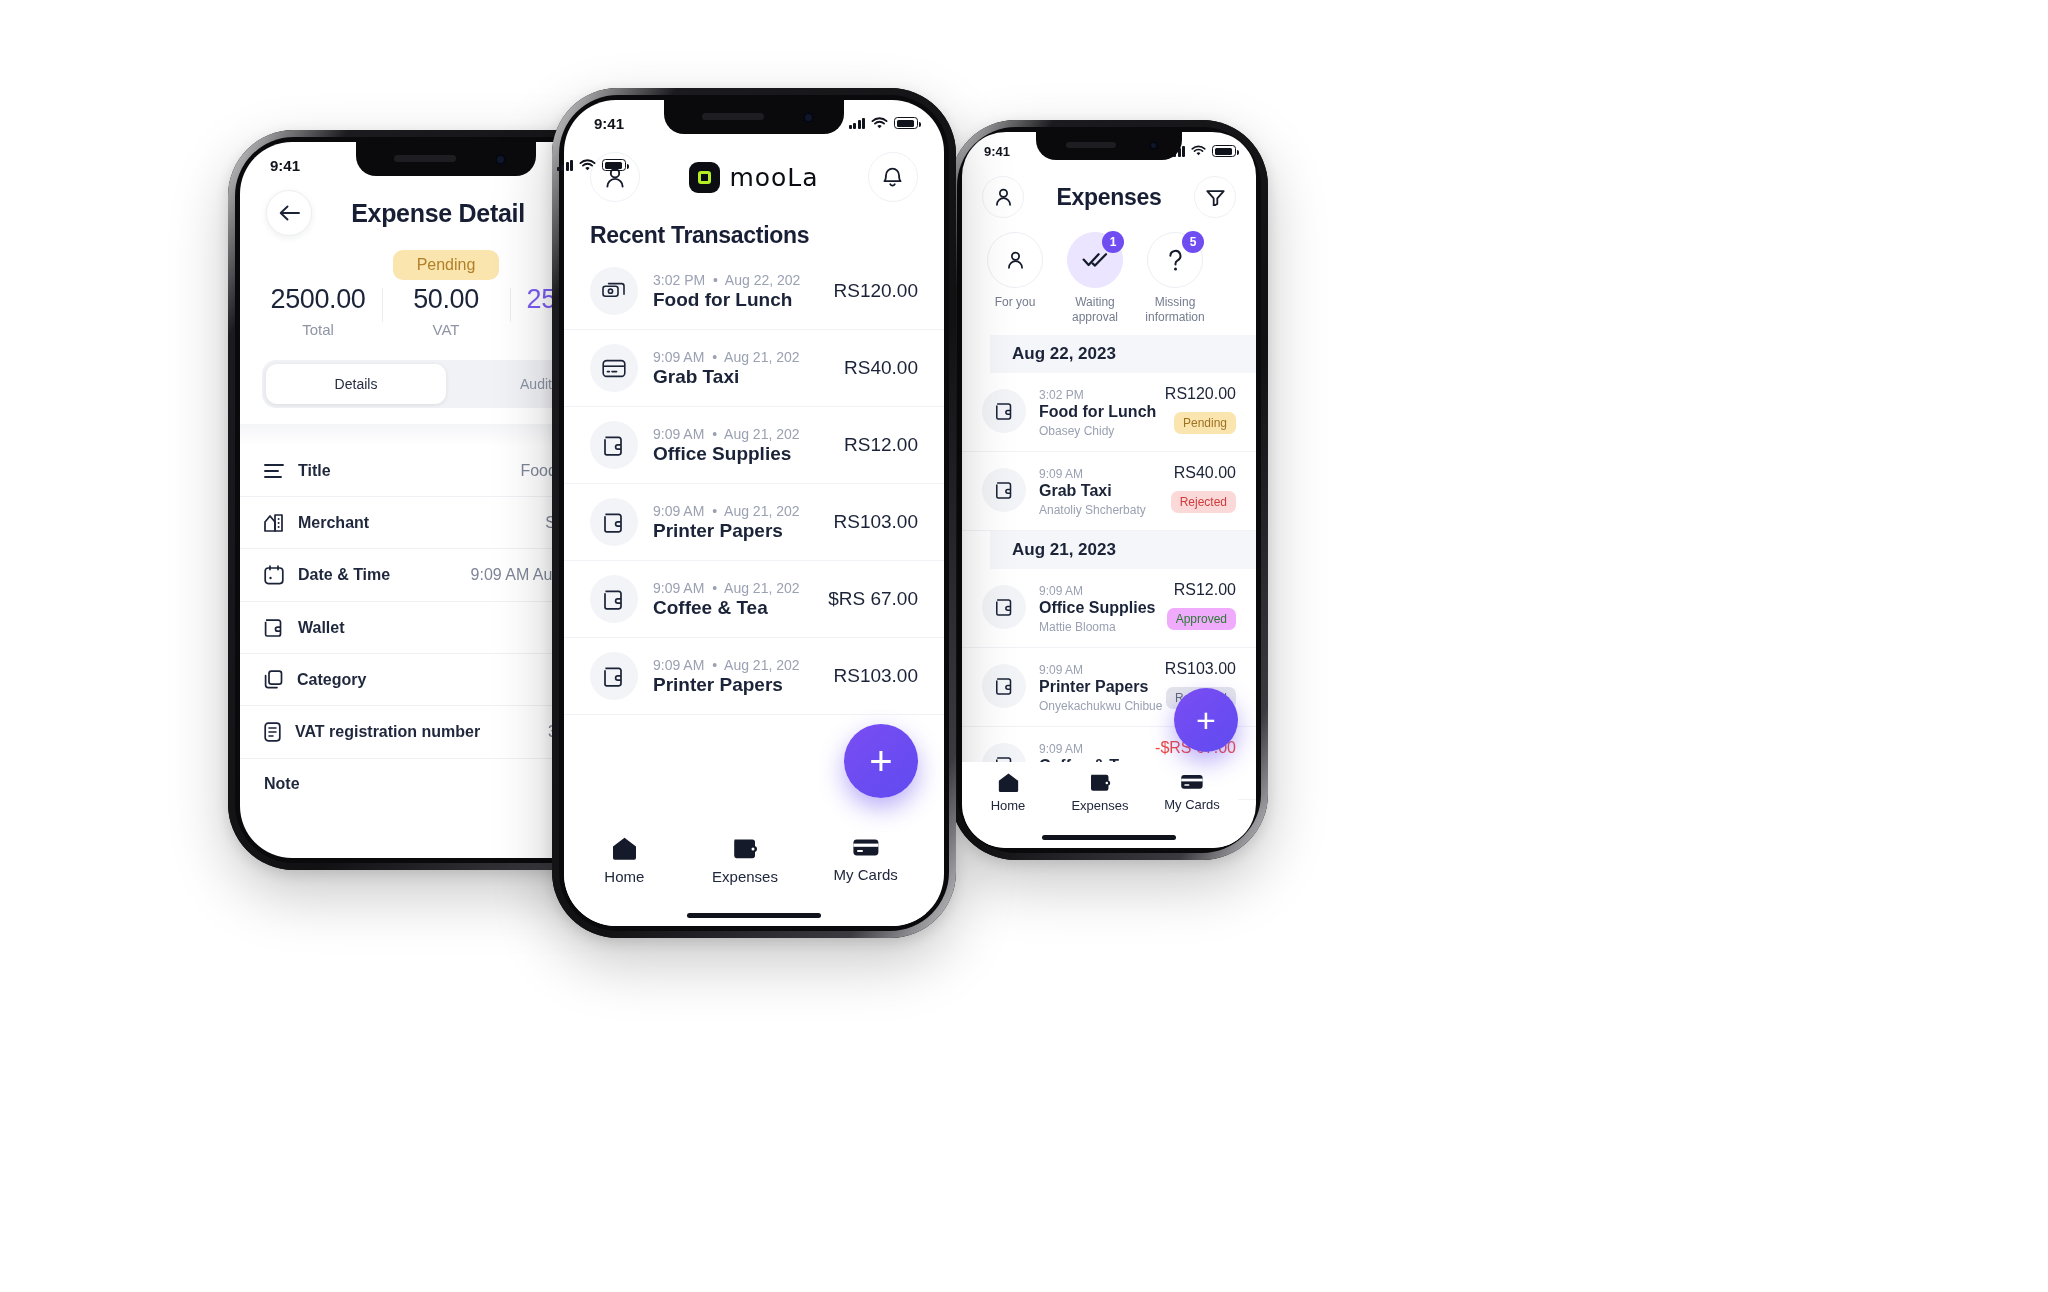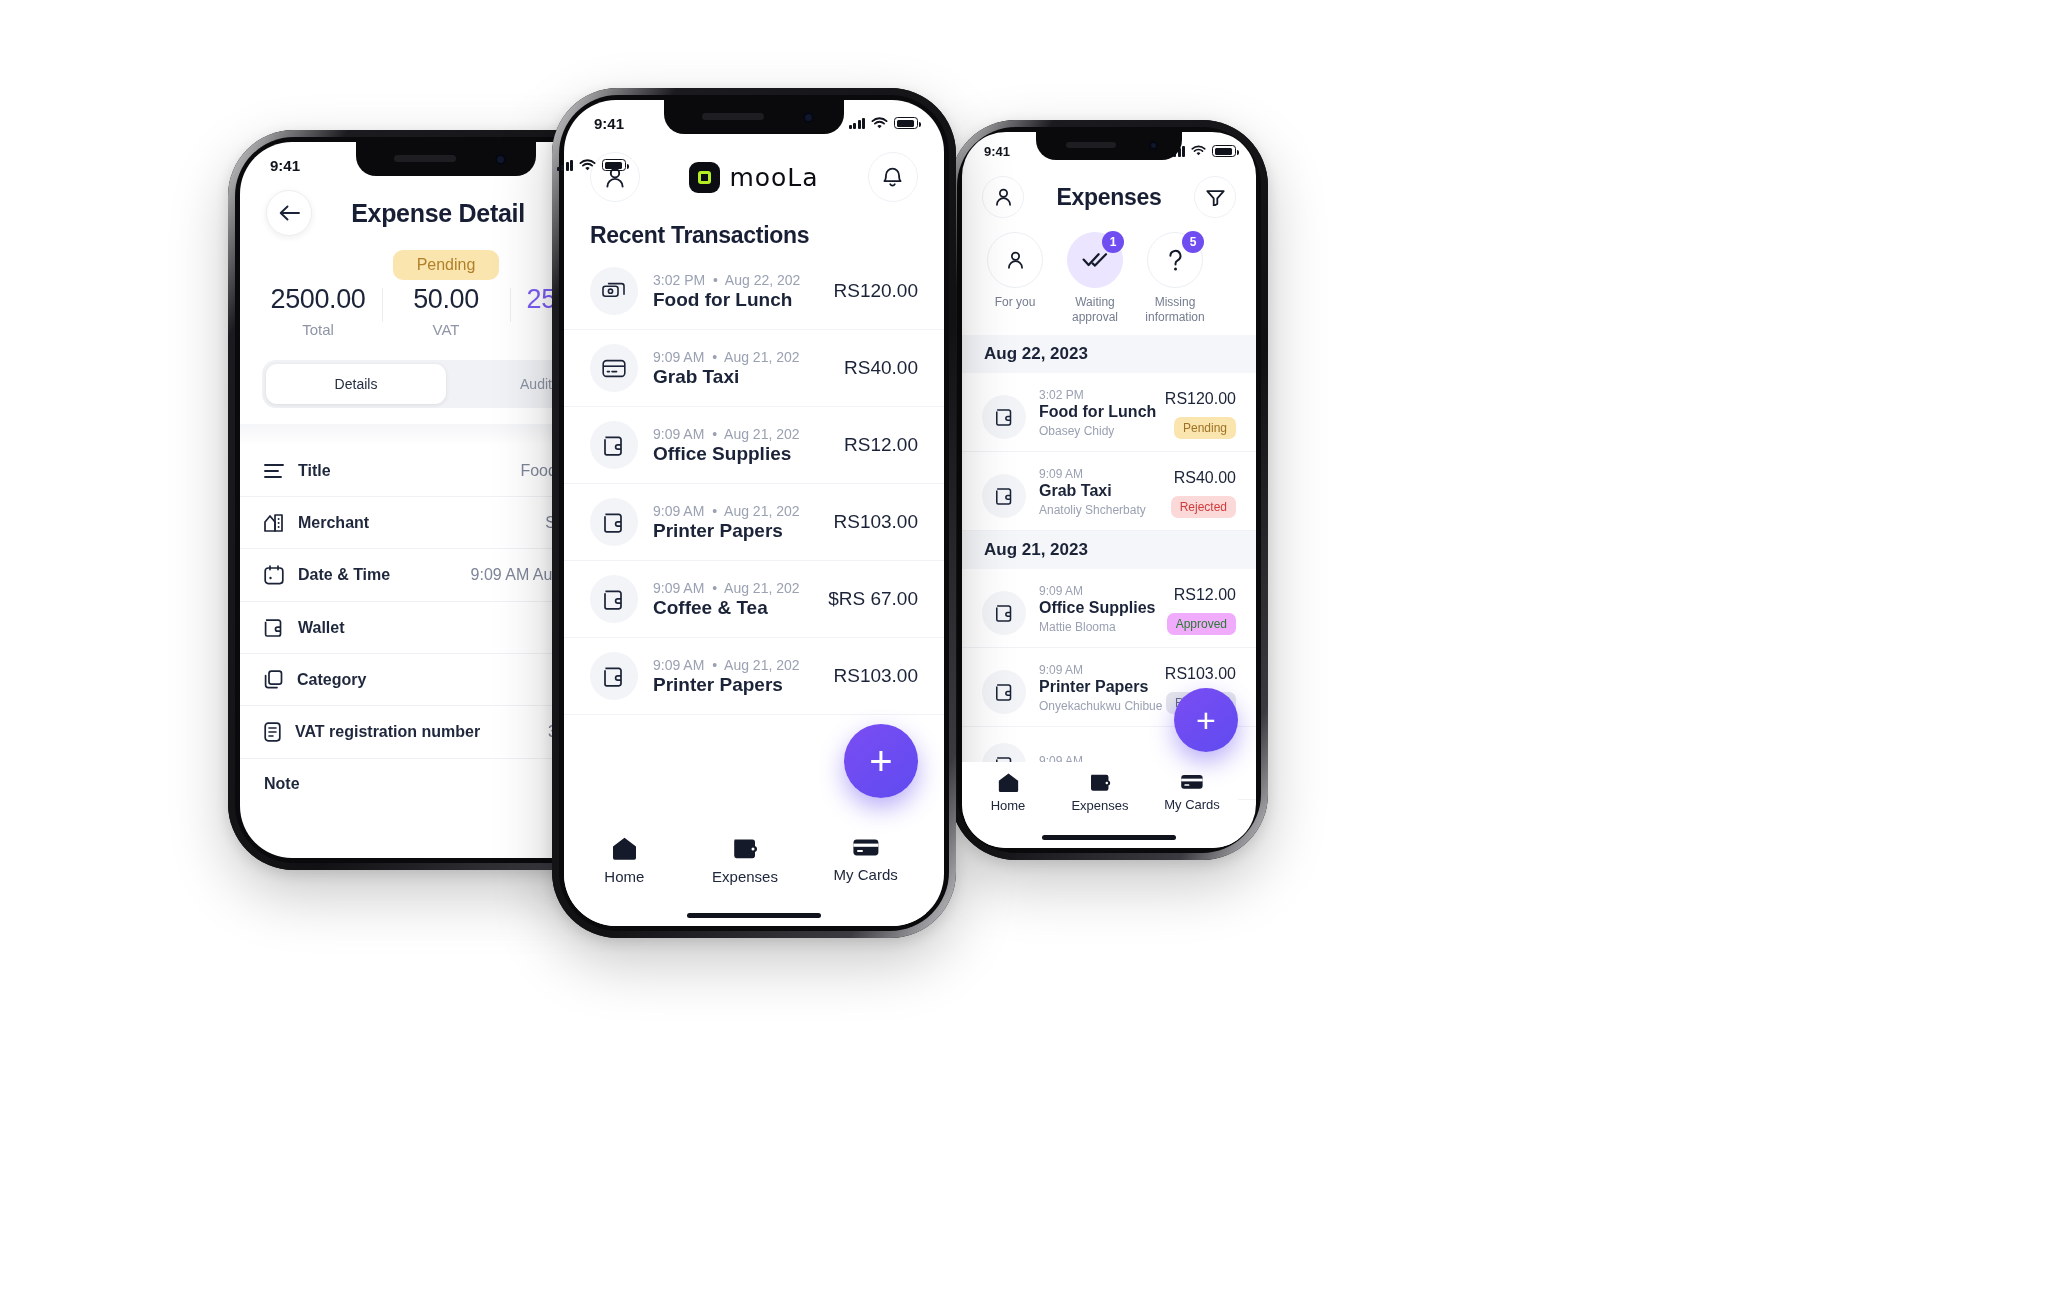--- a/index.html
+++ b/index.html
@@ -108,22 +108,22 @@
   .r-btn { width:42px; height:42px; border:1px solid #eef0f4; background:#fff; }
   .r-title { font-size:23px; font-weight:700; color:#181f34; letter-spacing:-.3px; }
   .chips { display:flex; gap:18px; padding:14px 22px 10px; }
   .chip { width:62px; display:flex; flex-direction:column; align-items:center; gap:7px; position:relative; }
   .chip .cc { width:56px; height:56px; border:1px solid #eceef3; background:#fff; position:relative; }
   .chip .cc.fill { background:#ebe5ff; border-color:#ebe5ff; }
   .chip .cl { font-size:12px; color:#747c8e; text-align:center; line-height:1.25; }
   .badge { position:absolute; top:-2px; right:-2px; min-width:22px; height:22px; border-radius:11px;
            background:#6f4df0; color:#fff; font-size:12px; font-weight:700;
            display:flex; align-items:center; justify-content:center; padding:0 5px; }
-  .daterow { background:#f5f6f9; padding:9px 22px; font-size:17px; font-weight:700; color:#1b2338; }
-  .ex { display:flex; align-items:flex-end; gap:13px; padding:12px 20px; border-bottom:1px solid #f1f2f5; }
+  .daterow { background:#f5f6f9; padding:9px 22px; font-size:17px; font-weight:700; color:#1b2338;margin-left:28px; }
+  .ex { display:flex; align-items:flex-start; gap:13px; padding:12px 20px; border-bottom:1px solid #f1f2f5; }
   .ex .av { width:44px; height:44px; background:#f3f4f7; margin-top:4px; }
   .ex .meta { min-width:0; }
   .ex .meta .t { font-size:12px; color:#9aa1b2; }
   .ex .meta .n { font-size:16px; font-weight:700; color:#1b2338; margin-top:2px; white-space:nowrap; }
   .ex .meta .w { font-size:12px; color:#9aa1b2; margin-top:5px; white-space:nowrap; }
   .ex .right { margin-left:auto; text-align:right; }
   .ex .right .a { font-size:16px; color:#1b2338; white-space:nowrap; }
   .ex .right .a.neg { color:#f0453a; }
   .st { display:inline-block; margin-top:9px; font-size:12px; padding:4px 9px; border-radius:7px; }
   .st.pending { background:#fbe5ae; color:#9e7224; }

